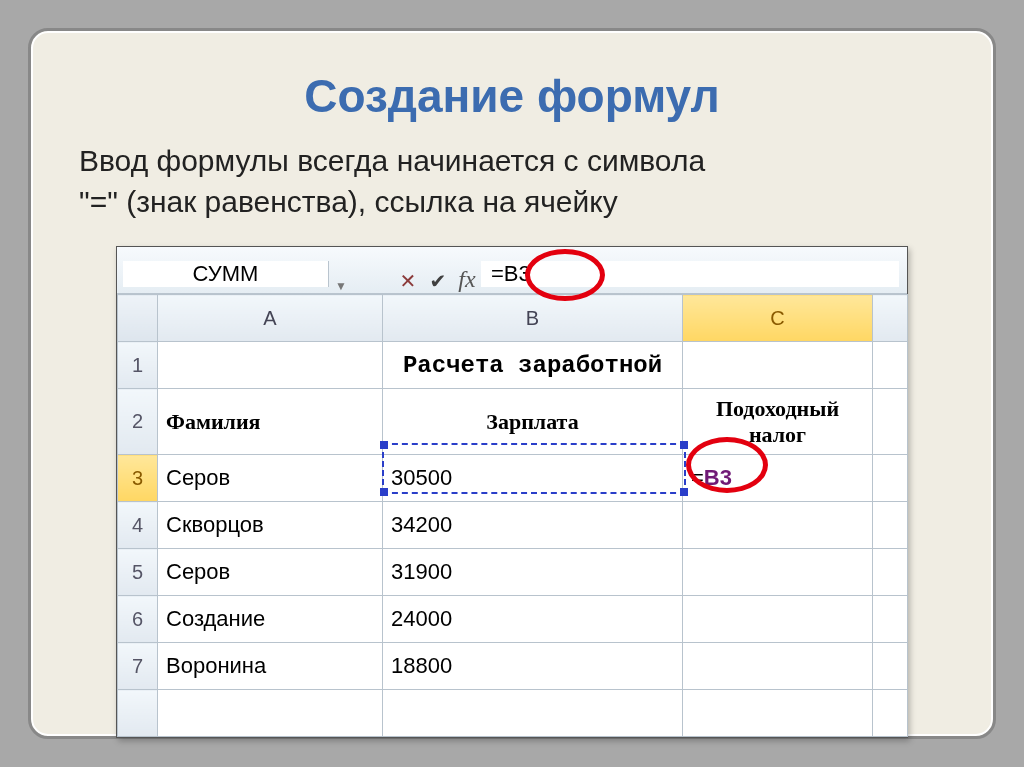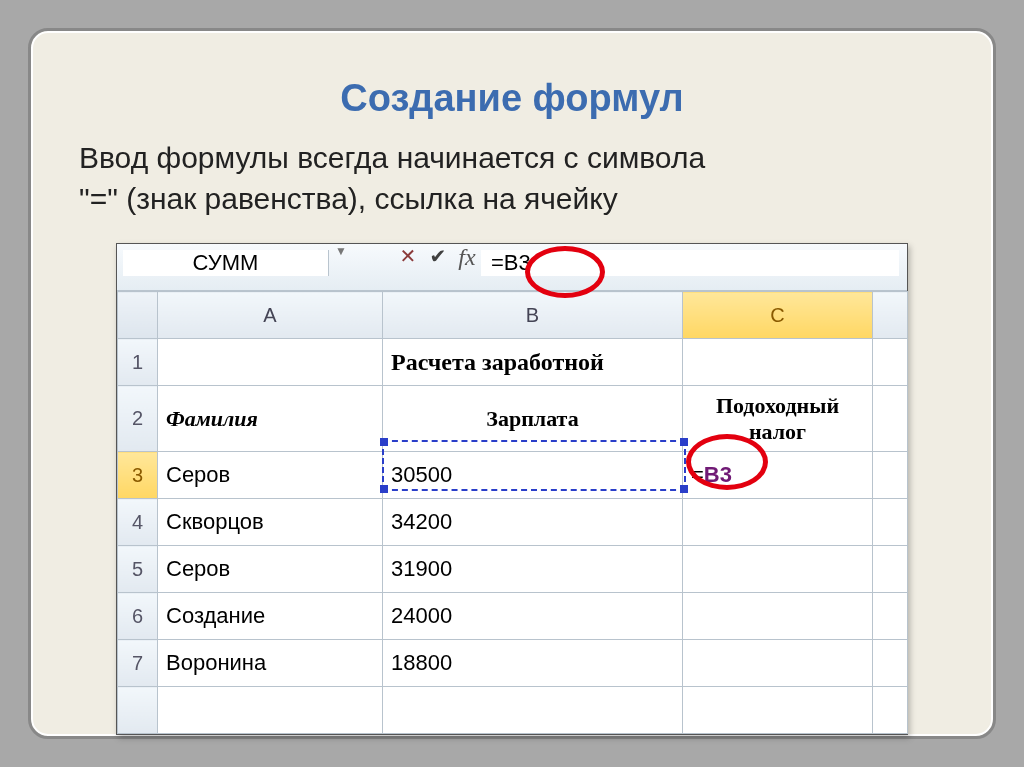--- a/index.html
+++ b/index.html
@@ -24,41 +24,41 @@
     border-radius: 20px;
     border: 3px solid #888;
     box-sizing: border-box;
     padding: 30px 40px;
     box-shadow: inset 0 0 0 2px #fff;
     position: relative;
   }
   .slide-title {
     text-align: center;
     color: #3c6cb0;
-    font-size: 38px;
+    font-size: 46px;
     font-weight: bold;
-    margin: 16px 0 18px 0;
+    margin: 8px 0 18px 0;
   }
   .slide-text {
     font-size: 30px;
     color: #222;
     line-height: 1.35;
     margin: 0 0 24px 8px;
   }
   .excel-shot {
     background: #fff;
     border: 1px solid #555;
     margin: 0 auto;
     width: 790px;
     box-shadow: 2px 3px 6px rgba(0,0,0,0.25);
     position: relative;
   }
   .formula-bar {
     display: flex;
-    align-items: flex-start;
+    align-items: flex-end;
     height: 46px;
     border-bottom: 1px solid #b9c4ce;
     background: linear-gradient(#f7fafd,#e5edf3);
   }
   .name-box {
     width: 205px;
     border-right: 1px solid #b9c4ce;
     display: flex;
     align-items: center;
     justify-content: center;
@@ -143,23 +143,23 @@
   .grid th.corner {
     background: linear-gradient(#eef3f8,#dde5ed);
   }
   .cell-text {
     padding: 4px 8px;
     display: block;
     white-space: nowrap;
   }
   .cell-bold {
     font-weight: bold;
-    font-family: Liberation Serif, serif;
+    font-family: Liberation Mono, monospace;
     font-size: 24px;
-    text-align: left;
+    text-align: center;
   }
   .cell-head2 {
     font-weight: bold;
     font-family: "Times New Roman", serif;
     font-size: 22px;
     text-align: center;
     line-height: 1.15;
   }
   col.c-row { width: 40px; }
   col.c-a { width: 225px; }
@@ -231,21 +231,21 @@
             <td></td>
             <td>
                   <span class="cell-text cell-bold">Расчета заработной</span>
                 </td>
             <td></td>
             <td></td>
           </tr>
           <tr style="height:66px">
             <th class="rowhead">2</th>
             <td>
-                  <span class="cell-text" style="font-weight:bold;font-family:'Times New Roman',serif;font-size:22px;font-style:italic;">Фамилия</span>
+                  <span class="cell-text" style="font-weight:bold;font-family:'Times New Roman',serif;font-size:22px;">Фамилия</span>
                 </td>
             <td>
                   <span class="cell-text cell-head2">Зарплата</span>
                 </td>
             <td>
               <div class="cell-head2">
                 <span>Подоходный</span><br>
                 <span>налог</span>
               </div>
             </td>

